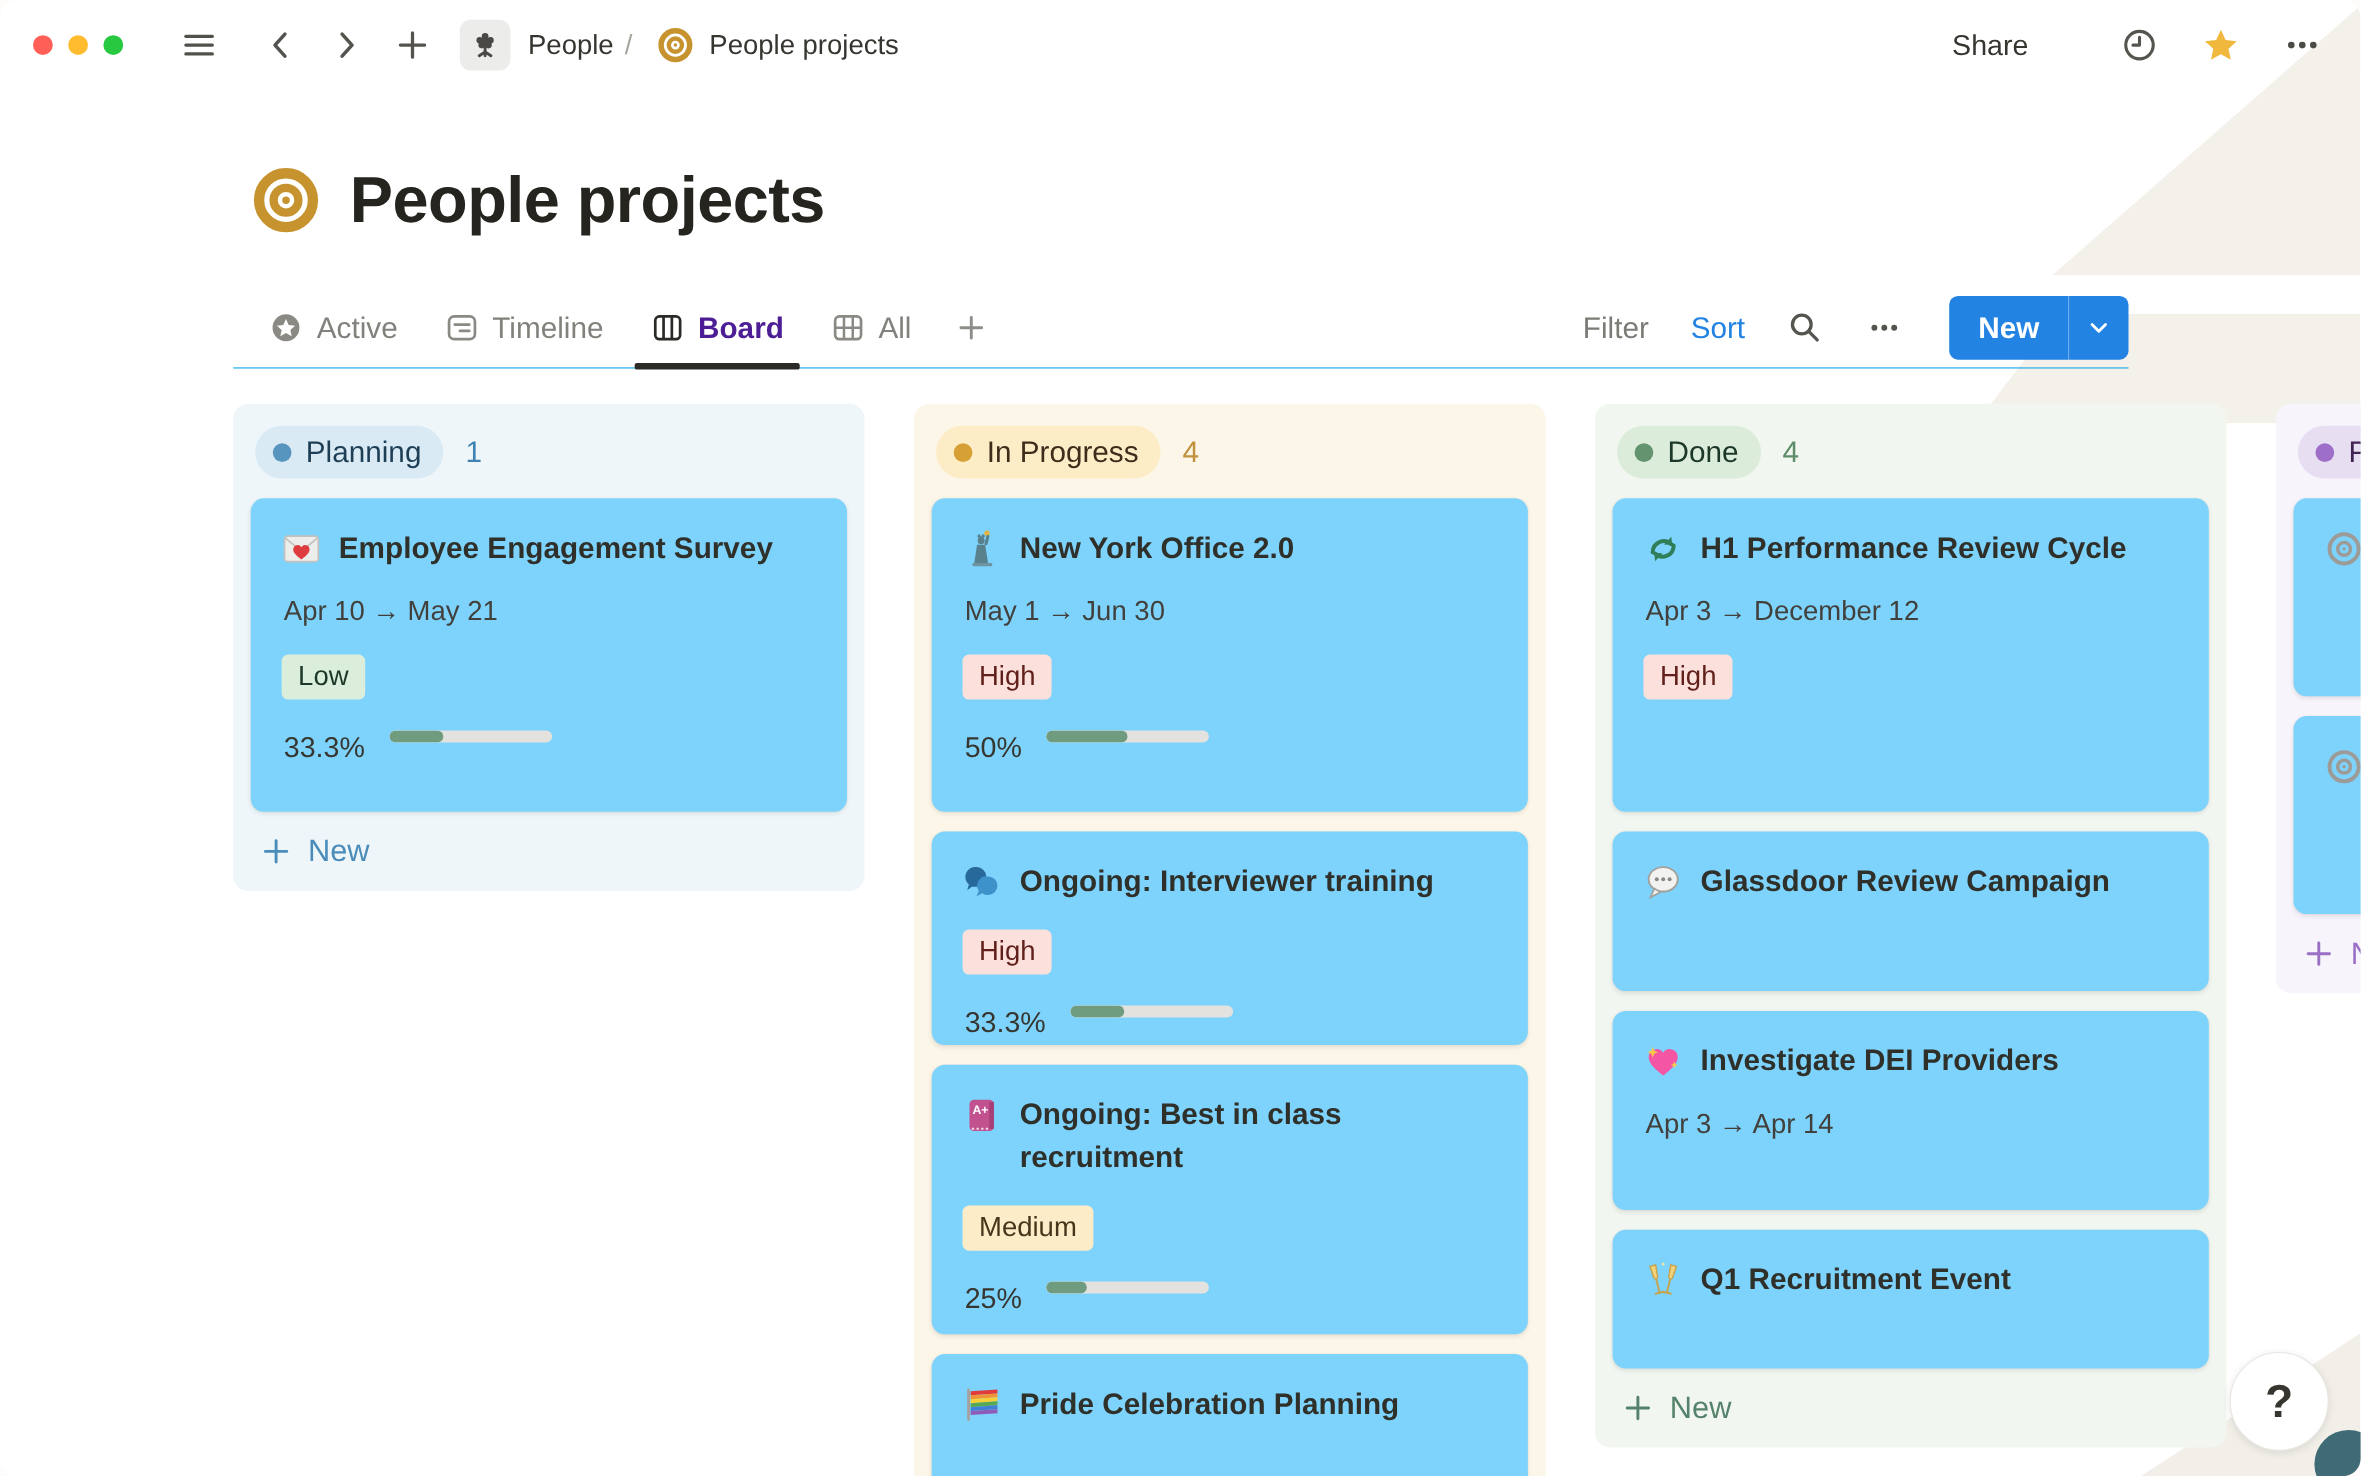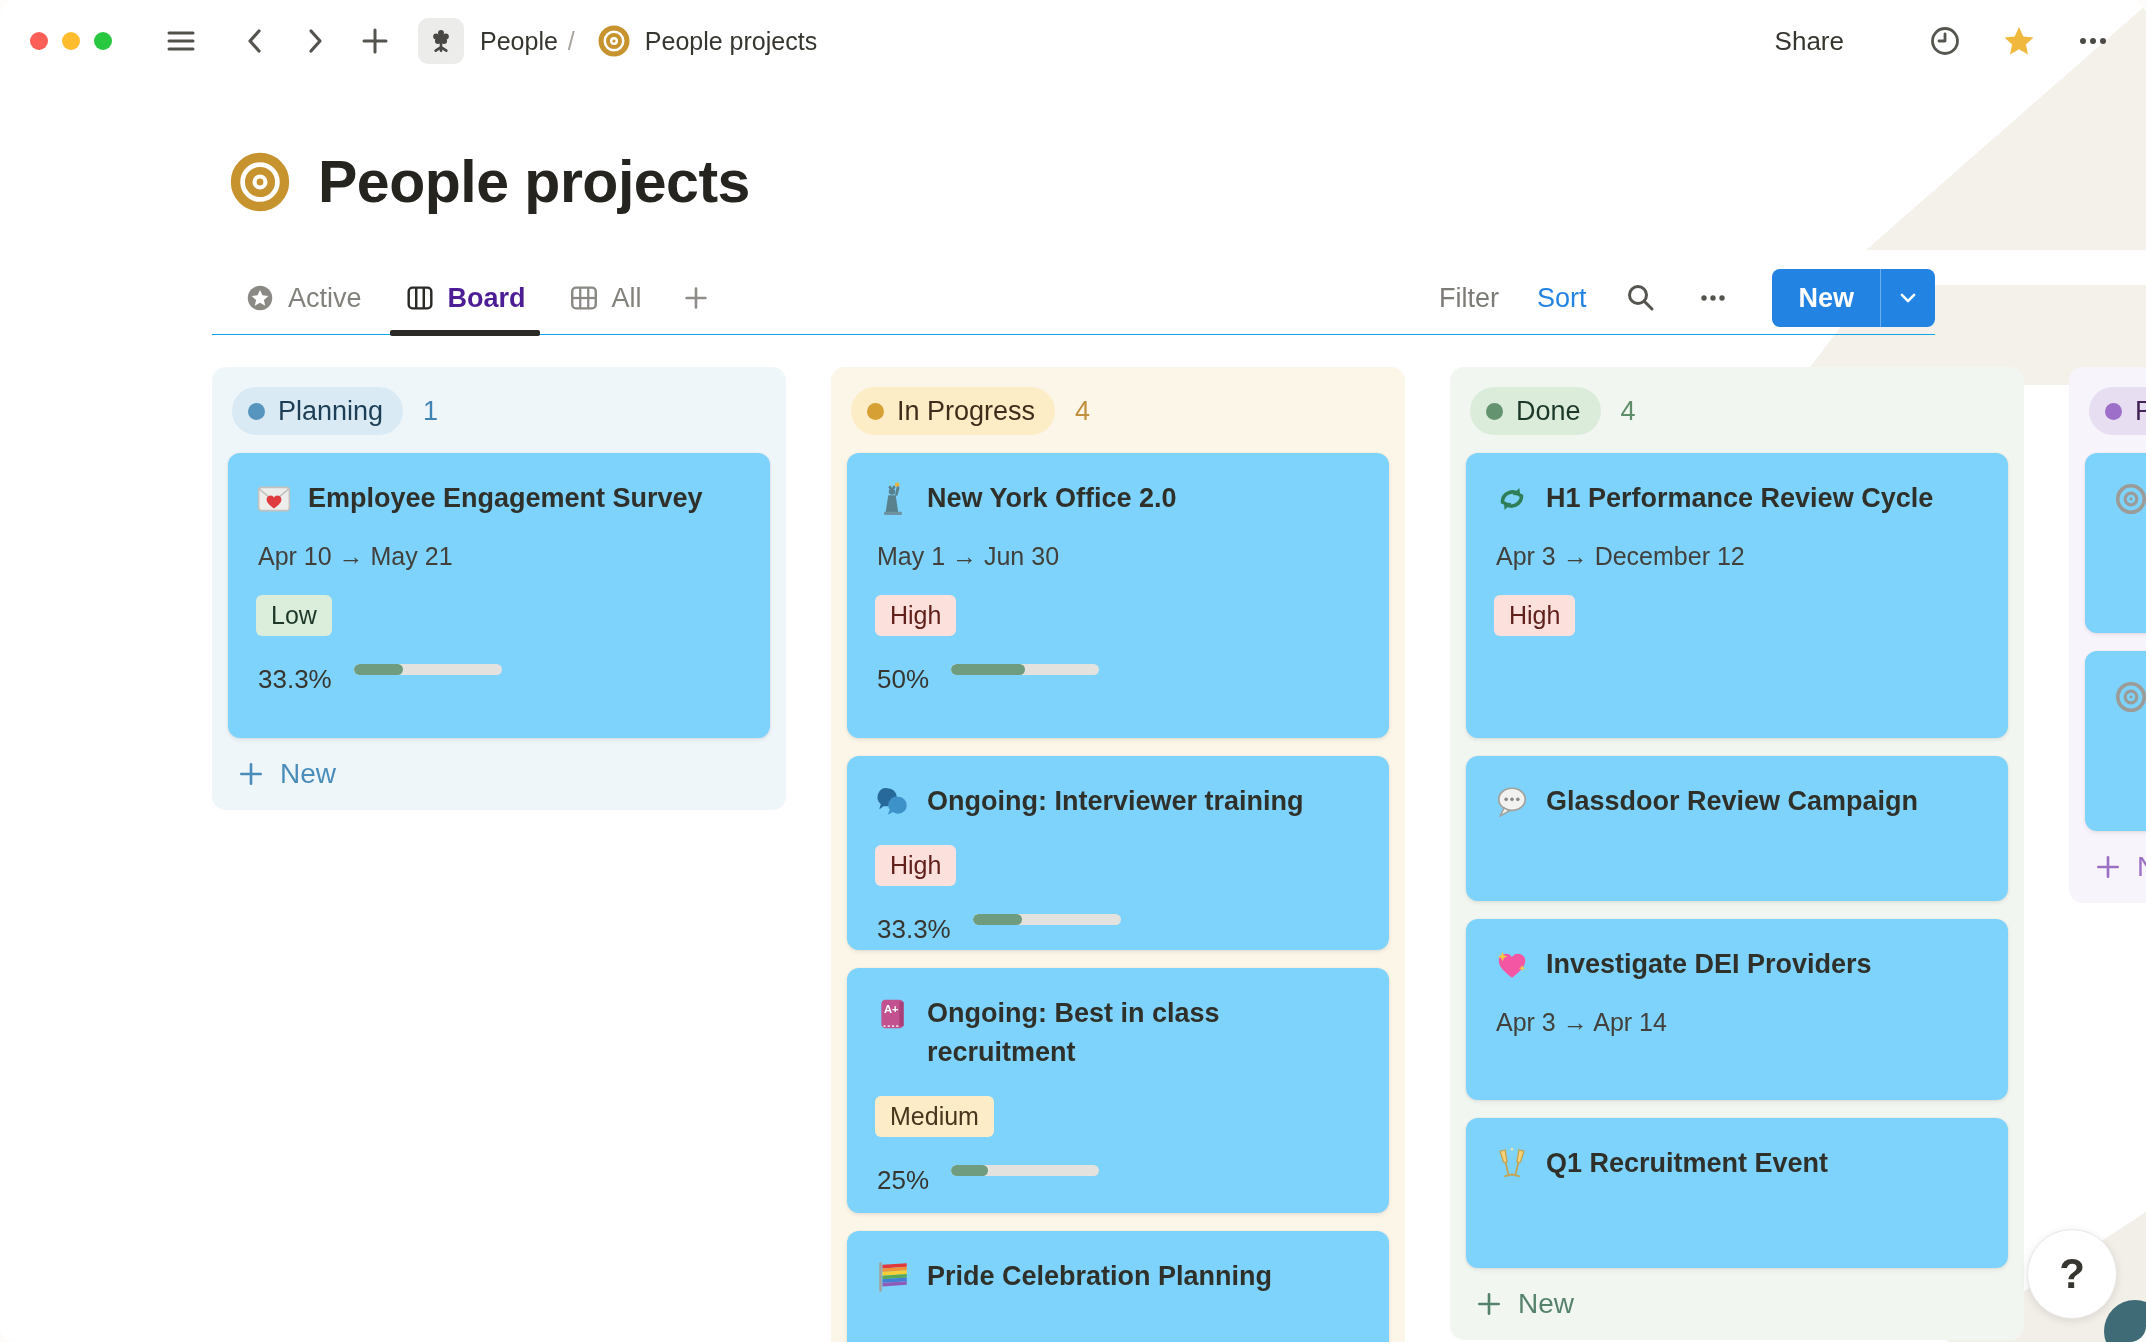--- a/index.html
+++ b/index.html
@@ -82,21 +82,21 @@
   .cdate{margin:24px 0 0 2px;font-size:25px;color:#42403c;}
   .badge{display:inline-block;margin:24px 0 0 0;font-size:25px;padding:6px 15px;border-radius:6px;}
   .badge.low{background:#dbeddb;color:#1c3829}
   .badge.high{background:#fbe0dc;color:#61201b}
   .badge.medium{background:#fdecc8;color:#49351c}
   .prog{display:flex;gap:22px;margin:28px 0 0 2px;}
   .prog .plabel{font-size:26px;color:#37352f;}
   .ptrack{width:148px;height:11px;border-radius:6px;background:#e3e2de;overflow:hidden;}
   .pfill{display:block;height:100%;border-radius:6px;background:#6f9b7e;}
   .h285{height:285px}.h232{height:194px}.h245{height:245px}.h200{height:200px}
-  .h145{height:145px}.h213{height:181px}.h150{height:150px}.h180{height:180px}
+  .h145{height:145px}.h213{height:181px}.h150{height:126px}.h180{height:180px}
   .addnew{display:flex;align-items:center;gap:14px;margin:20px 0 4px 8px;font-size:28px;font-weight:500;cursor:pointer;}
   .planning .addnew{color:#4a8cba}.done .addnew{color:#55826a}.paused .addnew{color:#9a6fc4}
   .addnew svg{width:30px;height:30px;}
 
   
   .help{position:absolute;left:2027px;top:1229px;width:88px;height:88px;border-radius:50%;background:#fff;
         border:1px solid #e9e7e2;box-shadow:0 2px 8px rgba(0,0,0,0.10);display:flex;align-items:center;justify-content:center;
         font-size:42px;font-weight:600;color:#37352f;z-index:6;cursor:pointer;}
 </style>
 </head>
@@ -199,20 +199,28 @@
 
   <div class="tabbar">
     <div class="tabs">
       <div class="tab">
         <svg class="ticon" viewBox="0 0 34 34">
           <circle cx="17" cy="17" r="13" fill="#8b8984"></circle>
           <path d="M17 8.5 L19.6 14.2 L25.8 14.9 L21.2 19.1 L22.5 25.2 L17 22.1 L11.5 25.2 L12.8 19.1 L8.2 14.9 L14.4 14.2 Z" fill="#fff"></path>
         </svg>
         <span>Active</span>
       </div>
+      <div class="tab">
+        <svg class="ticon" viewBox="0 0 34 34">
+          <rect x="4.5" y="6" width="25" height="22" rx="5" fill="none" stroke="#8b8984" stroke-width="2.6"></rect>
+          <line x1="10" y1="14" x2="24" y2="14" stroke="#8b8984" stroke-width="2.6" stroke-linecap="round"></line>
+          <line x1="15" y1="20" x2="24" y2="20" stroke="#8b8984" stroke-width="2.6" stroke-linecap="round"></line>
+        </svg>
+        <span>Timeline</span>
+      </div>
       <div class="tab active">
         <svg class="ticon" viewBox="0 0 34 34">
           <rect x="5" y="6" width="24" height="22" rx="4" fill="none" stroke="#2b2a27" stroke-width="2.6"></rect>
           <line x1="13" y1="6" x2="13" y2="28" stroke="#2b2a27" stroke-width="2.6"></line>
           <line x1="21" y1="6" x2="21" y2="28" stroke="#2b2a27" stroke-width="2.6"></line>
         </svg>
         <span>Board</span>
       </div>
       <div class="tab">
         <svg class="ticon" viewBox="0 0 34 34">

